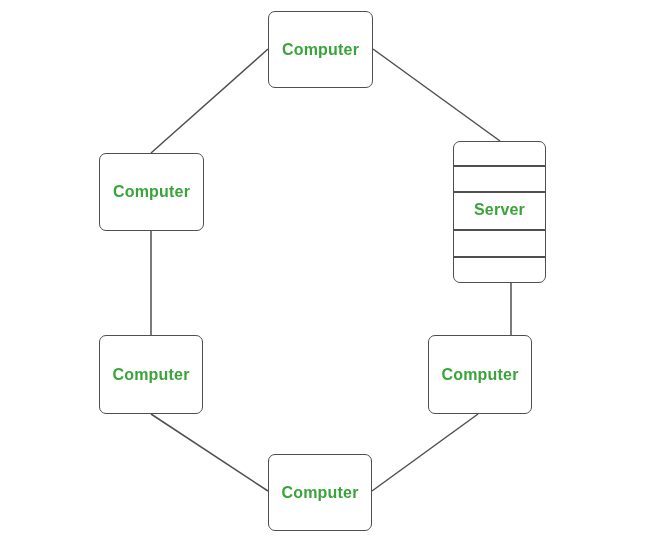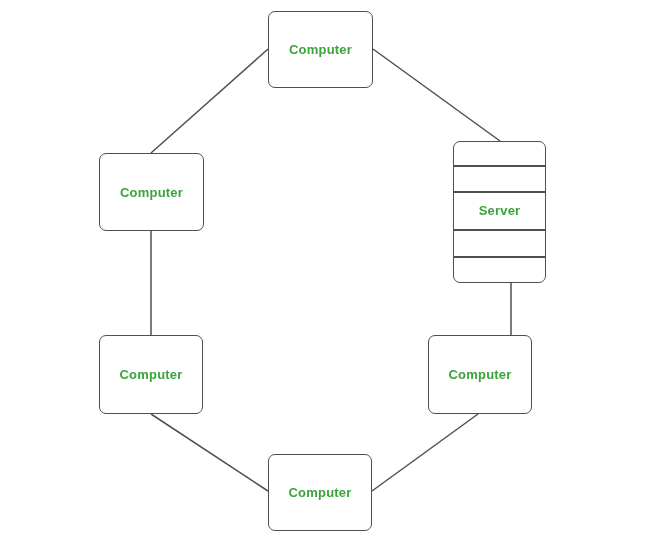--- a/index.html
+++ b/index.html
@@ -38,21 +38,21 @@
     border: 1.5px solid var(--stroke);
     border-radius: 7px;
     background: var(--bg);
     display: flex;
     align-items: center;
     justify-content: center;
   }
   .label {
     color: var(--green);
     font-weight: bold;
-    font-size: 13px;
+    font-size: 16px;
     letter-spacing: 0.2px;
     white-space: nowrap;
     user-select: none;
   }
   
   .n-top         { left: 268px; top: 11px;  width: 105px; height: 77px; }
   .n-upper-left  { left: 99px;  top: 153px; width: 105px; height: 78px; }
   .n-server      { left: 453px; top: 141px; width: 93px;  height: 142px; }
   .n-lower-left  { left: 99px;  top: 335px; width: 104px; height: 79px; }
   .n-lower-right { left: 428px; top: 335px; width: 104px; height: 79px; }

